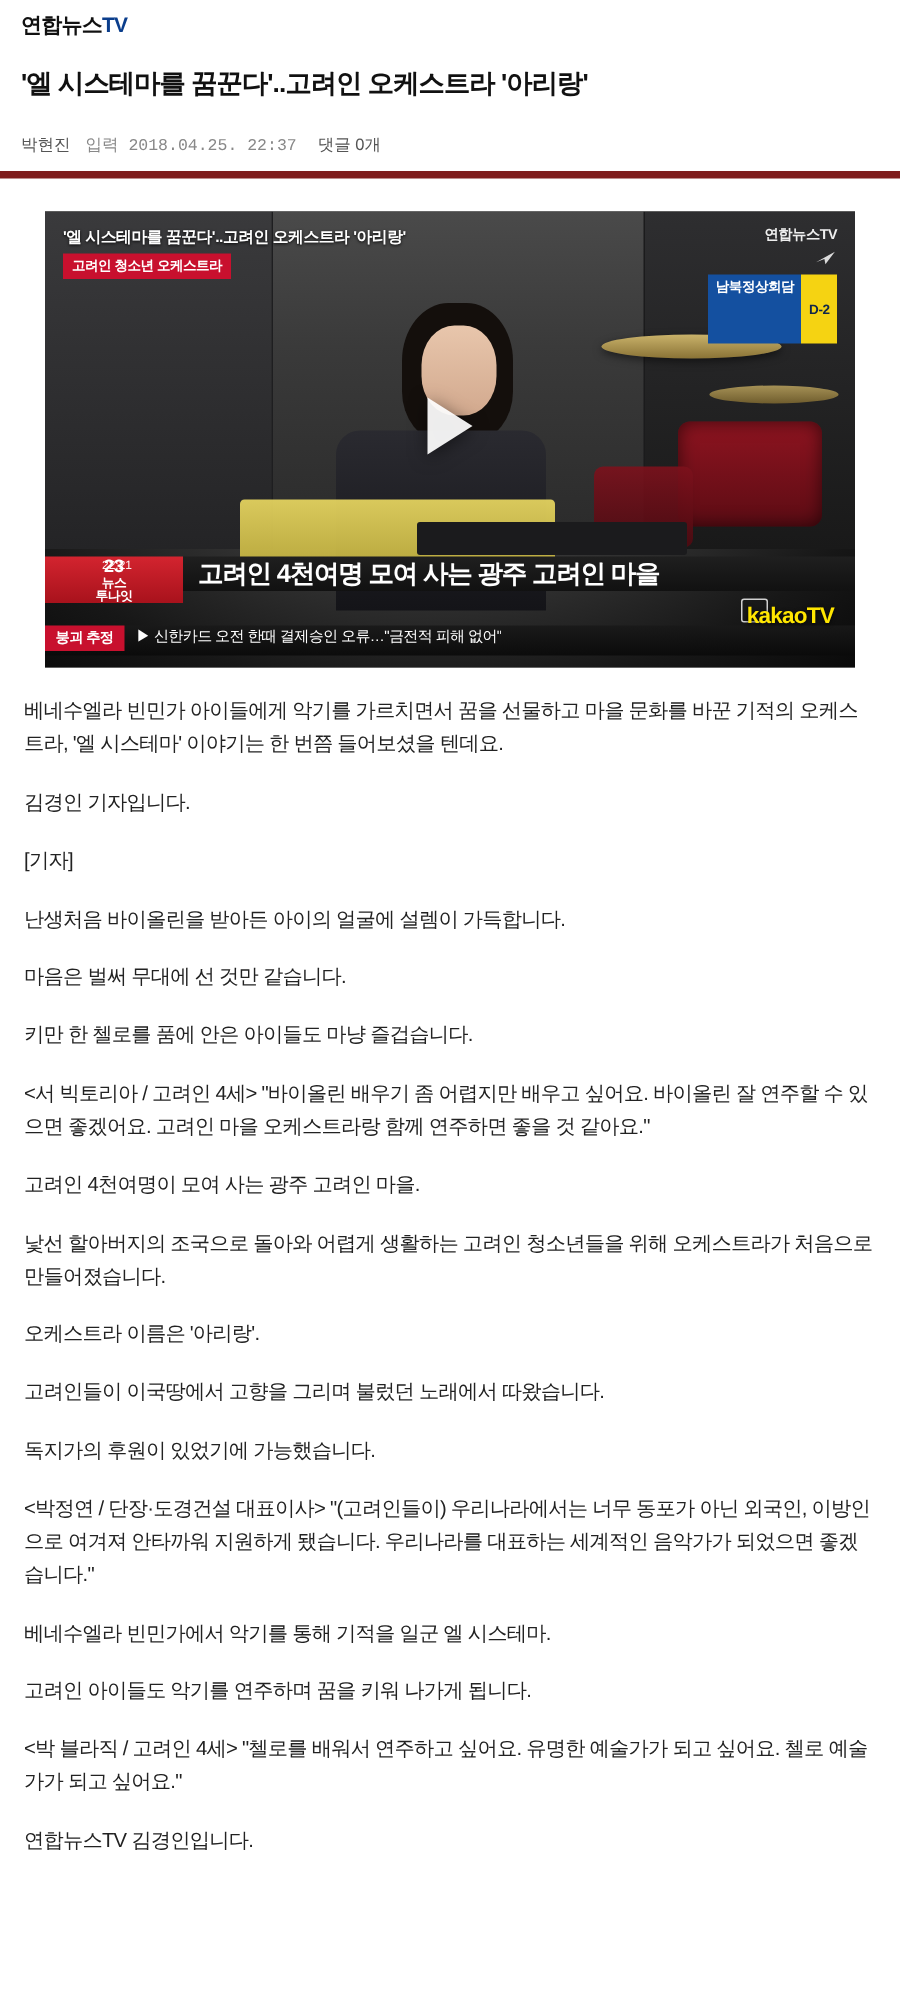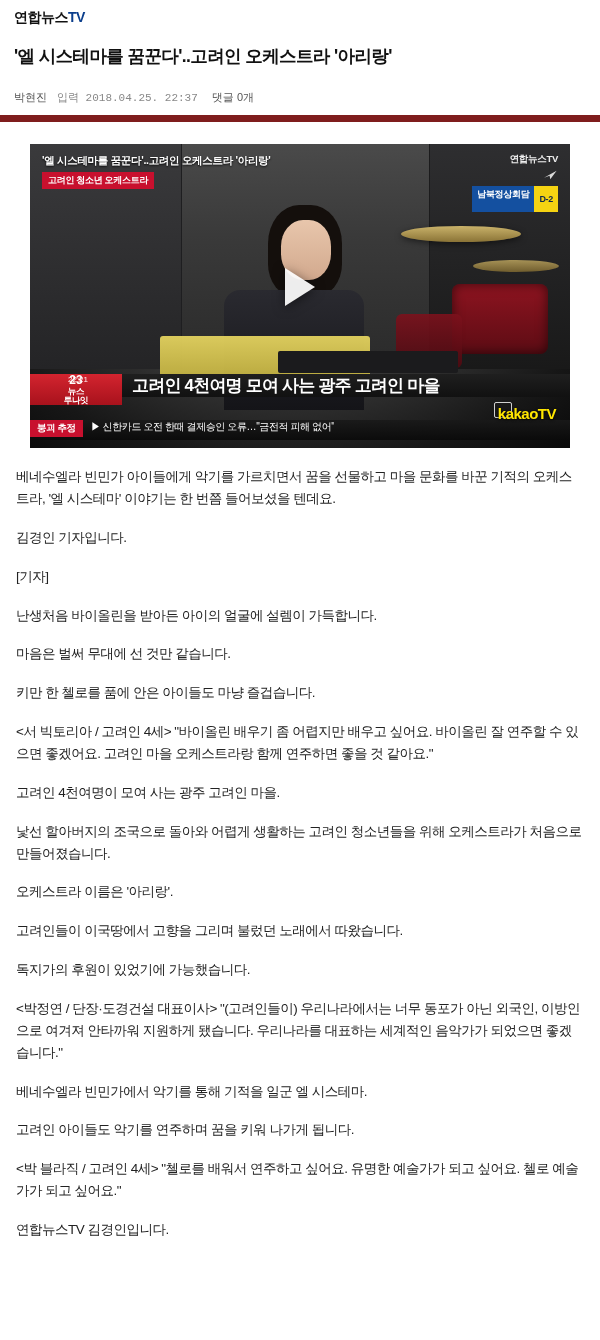--- a/index.html
+++ b/index.html
@@ -46,21 +46,21 @@
     color: #111111;
   }
 
   .byline {
     padding: 10px 14px 10px 14px;
     display: flex;
     align-items: flex-end;
     gap: 10px;
     font-size: 11px;
     color: #777777;
-    border-bottom: 7px solid #7f1d1d;
+    border-bottom: 5px solid #7f1d1d;
   }
   .byline .author {
     color: #555555;
   }
   .byline .date {
     color: #888888;
     font-family: Liberation Mono, monospace;
   }
   .byline .comments {
     color: #555555;
@@ -236,21 +236,21 @@
     letter-spacing: -0.3px;
   }
   .v-ddaybox .lbl {
     background: #1450a0;
     color: #ffffff;
     padding: 2px 5px;
   }
   .v-ddaybox .val {
     background: #f5d312;
     color: #10264a;
-    padding: 8px 5px;
+    padding: 18px 5px;
   }
 
   
   .v-play {
     position: absolute;
     left: 50%;
     top: 47%;
     transform: translate(-50%, -50%);
     width: 0; height: 0;
     border-left: 30px solid rgba(255,255,255,.93);

